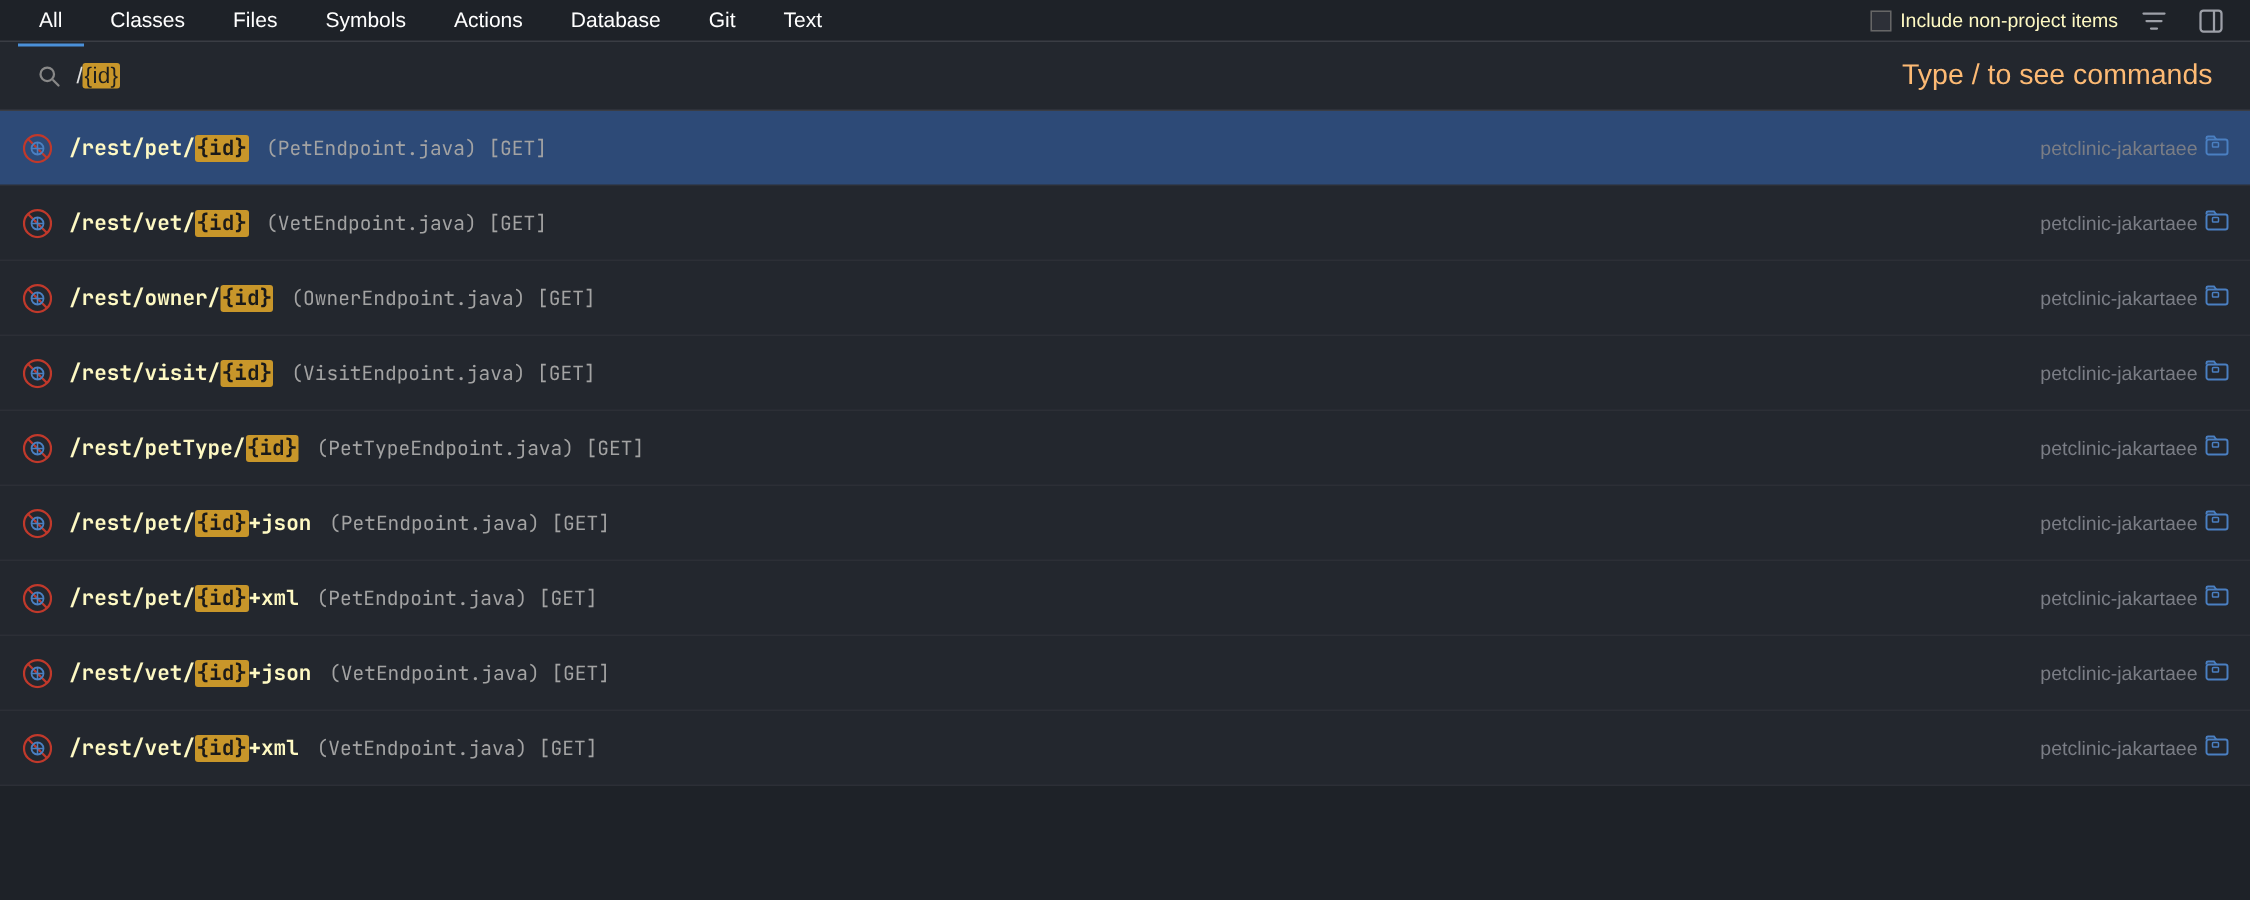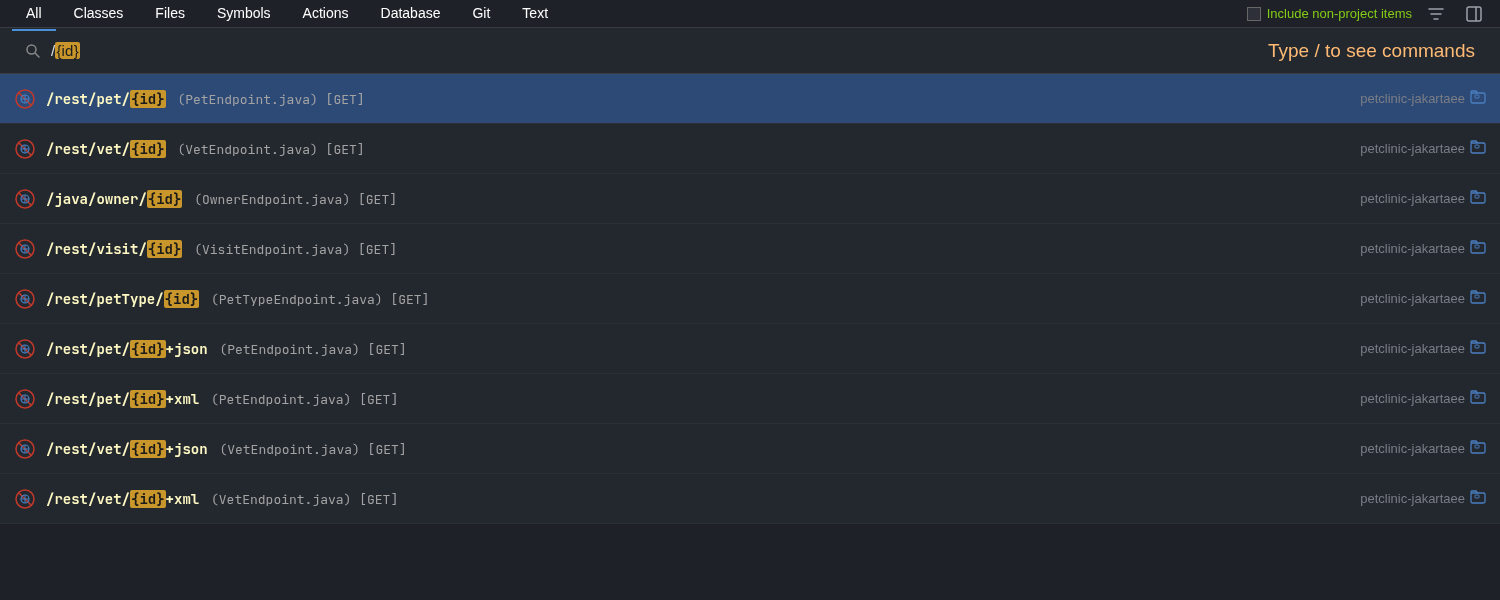--- a/index.html
+++ b/index.html
@@ -40,21 +40,21 @@
     .tab-extras {
       display: flex;
       align-items: center;
       margin-left: auto;
       gap: 10px;
     }
     .include-label {
       display: flex;
       align-items: center;
       gap: 6px;
-      color: #84cc16;
+      color: #fef9c3;
       font-size: 13px;
       cursor: pointer;
     }
     .include-checkbox {
       width: 14px;
       height: 14px;
       background: #2d3038;
       border: 1px solid #666;
       cursor: pointer;
     }
@@ -270,21 +270,21 @@
         <circle cx="10" cy="10" r="9" stroke="#c0392b" stroke-width="1.5" fill="none"></circle>
 
         <line x1="3.5" y1="3.5" x2="16.5" y2="16.5" stroke="#c0392b" stroke-width="1.5"></line>
 
         <circle cx="10" cy="10" r="4" stroke="#4a7fc1" stroke-width="1.2" fill="none"></circle>
         <line x1="6" y1="10" x2="14" y2="10" stroke="#4a7fc1" stroke-width="1"></line>
         <line x1="10" y1="6" x2="10" y2="14" stroke="#4a7fc1" stroke-width="1"></line>
       </svg>
     </div>
     <div class="result-path">
-      <span class="path-bold">/java/owner/</span><span class="path-highlight">{id}</span><span class="path-bold"></span><span class="path-meta"> (OwnerEndpoint.java) [GET]</span>
+      <span class="path-bold">/rest/owner/</span><span class="path-highlight">{id}</span><span class="path-bold"></span><span class="path-meta"> (OwnerEndpoint.java) [GET]</span>
     </div>
     <div class="result-module">
       <span>petclinic-jakartaee</span>
       <span class="module-icon">
         <svg width="16" height="14" viewBox="0 0 16 14" fill="none">
           <rect x="1" y="3" width="14" height="10" rx="1.5" stroke="#4a7fc1" stroke-width="1.3" fill="none"></rect>
           <path d="M1 3V2a1 1 0 011-1h4l1.5 2" stroke="#4a7fc1" stroke-width="1.3" fill="none"></path>
           <rect x="5" y="5" width="4" height="3" rx="0.5" stroke="#4a7fc1" stroke-width="1" fill="none"></rect>
         </svg>
       </span>

